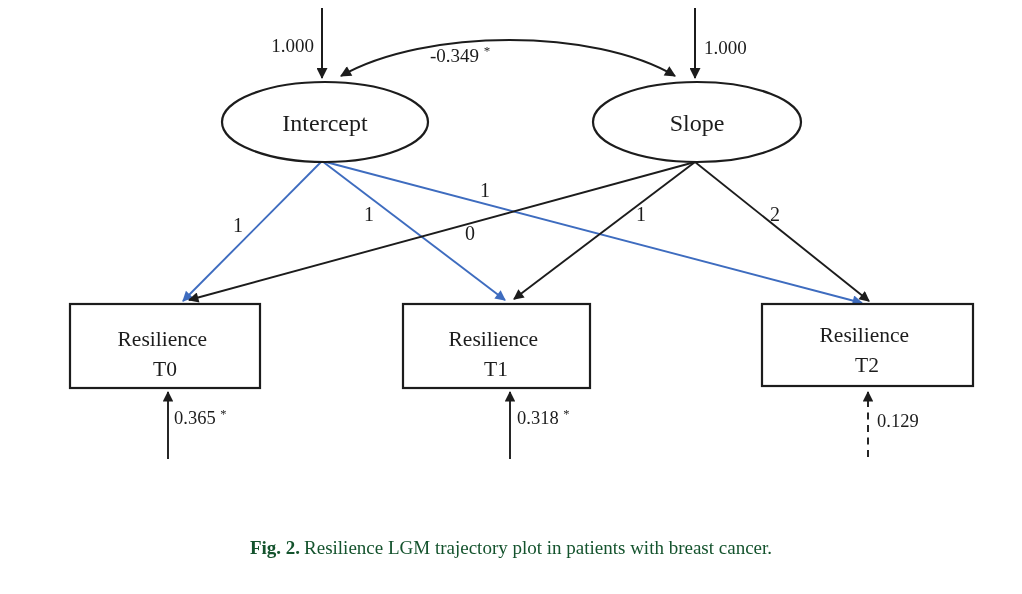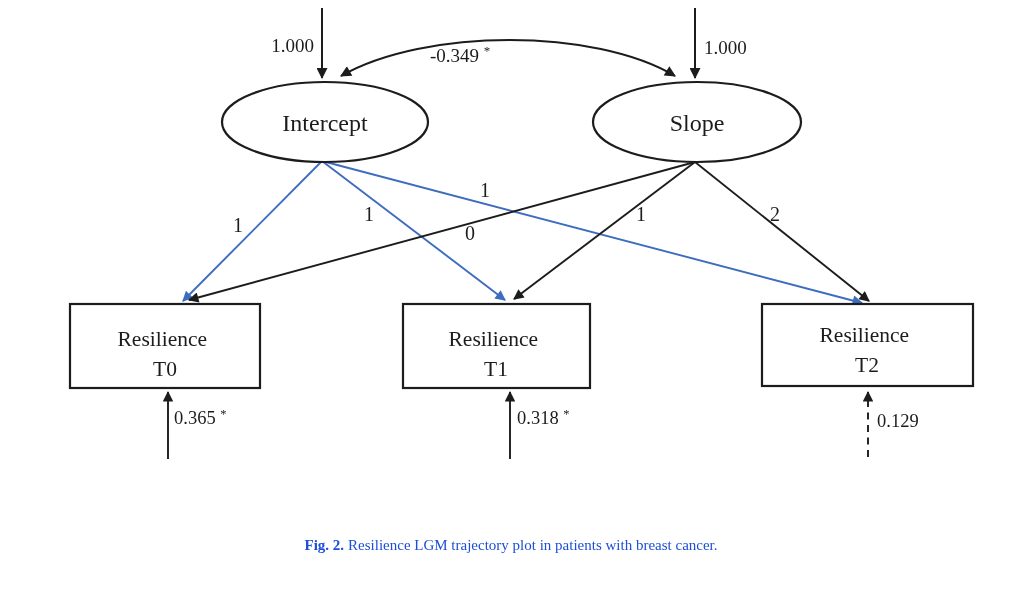--- a/index.html
+++ b/index.html
@@ -6,21 +6,21 @@
     margin: 0;
     padding: 0;
     background: #ffffff;
   }
   .page {
     position: relative;
     width: 1022px;
     height: 594px;
     background: #ffffff;
     font-family: "Liberation Serif", serif;
-    color: #1d4ed8;
+    color: #14532d;
     overflow: hidden;
   }
   svg.diagram {
     position: absolute;
     left: 0;
     top: 0;
   }
   svg text {
     fill: #1c1c1c;
     font-family: "Liberation Serif", serif;
@@ -37,21 +37,21 @@
     font-size: 13px;
     vertical-align: super;
     line-height: 0;
   }
   .caption {
     position: absolute;
     left: 0;
     top: 537px;
     width: 100%;
     text-align: center;
-    font-size: 15px;
+    font-size: 19px;
   }
   .cap-label {
     font-weight: bold;
     margin-right: 4px;
   }
 </style>
 </head>
 <body>
 
 <div class="page">

